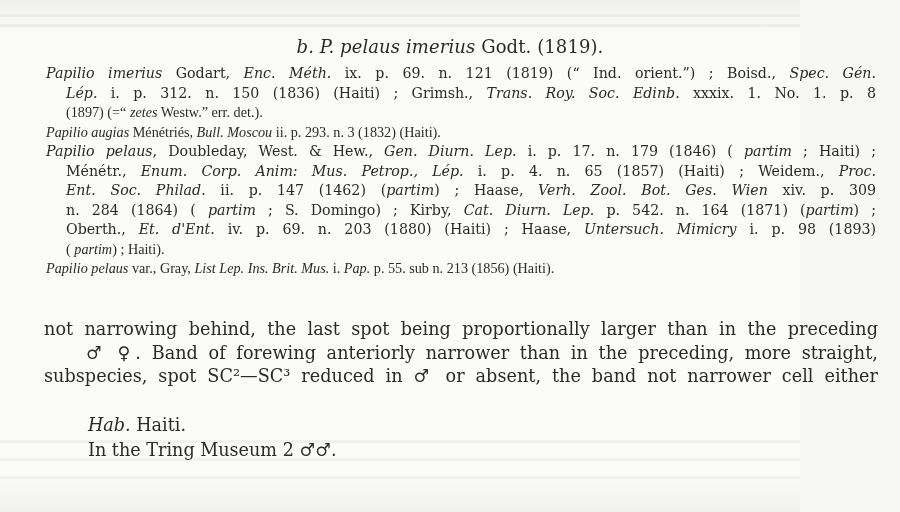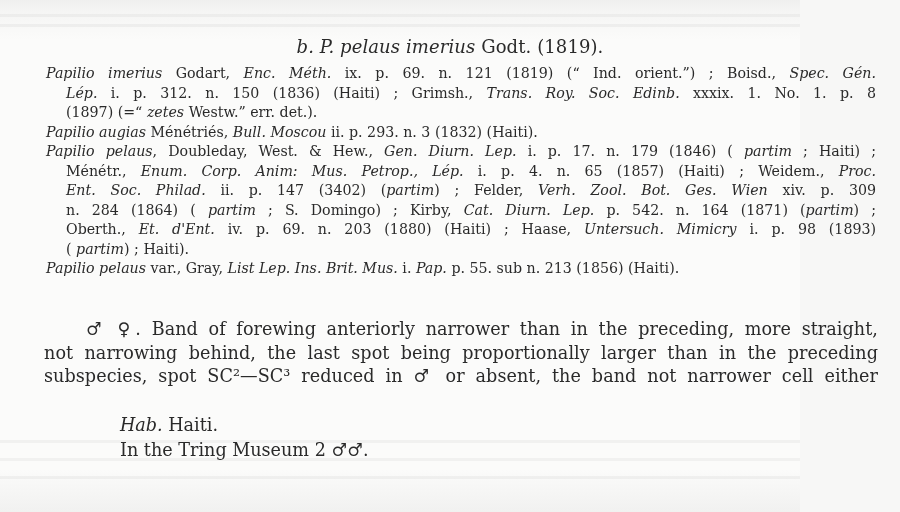--- a/index.html
+++ b/index.html
@@ -45,37 +45,36 @@
       width: 830px;
       font-size: 14.2px;
       line-height: 19.5px;
     }
     .line {
       white-space: nowrap;
       display: block;
       text-align: justify;
       text-align-last: justify;
     }
-    .line.last { text-align-last: left; }
+    .line.last { text-align-last: left; font-family: Liberation Serif, serif; }
     .indent { padding-left: 20px; }
     .desc {
       position: absolute;
       left: 44px;
       width: 834px;
       font-size: 17.6px;
       line-height: 23.5px;
     }
     .desc .line { letter-spacing: 0.05px; }
     .desc .first { padding-left: 42px; }
     .hab, .tring {
       position: absolute;
       left: 88px;
       font-size: 17.6px;
       white-space: nowrap;
-      margin-left: 32px;
     }
   </style>
 </head>
 <body>
 
 <div class="page">
   <div class="bleed" style="top:14px;"></div>
   <div class="bleed" style="top:24px;"></div>
   <div class="bleed" style="top:440px;"></div>
   <div class="bleed" style="top:458px;"></div>
@@ -92,33 +91,33 @@
         <span class="line"><span class="it">Papilio imerius</span><span> Godart, </span><span class="it">Enc. Méth.</span><span> ix. p. 69. n. 121 (1819) (“ Ind. orient.”) ; Boisd., </span><span class="it">Spec. Gén.</span></span>
         <span class="line indent"><span class="it">Lép.</span><span> i. p. 312. n. 150 (1836) (Haiti) ; Grimsh., </span><span class="it">Trans. Roy. Soc. Edinb.</span><span> xxxix. 1. No. 1. p. 8</span></span>
         <span class="line indent last"><span>(1897) (=“ </span><span class="it">zetes</span><span> Westw.” err. det.).</span></span>
       </div>
       <div>
         <span class="line last"><span class="it">Papilio augias</span><span> Ménétriés, </span><span class="it">Bull. Moscou</span><span> ii. p. 293. n. 3 (1832) (Haiti).</span></span>
       </div>
       <div>
         <span class="line"><span class="it">Papilio pelaus</span><span>, Doubleday, West. &amp; Hew., </span><span class="it">Gen. Diurn. Lep.</span><span> i. p. 17. n. 179 (1846) ( </span><span class="it">partim</span><span> ; Haiti) ;</span></span>
         <span class="line indent"><span>Ménétr., </span><span class="it">Enum. Corp. Anim: Mus. Petrop., Lép.</span><span> i. p. 4. n. 65 (1857) (Haiti) ; Weidem., </span><span class="it">Proc.</span></span>
-        <span class="line indent"><span class="it">Ent. Soc. Philad.</span><span> ii. p. 147 (3402) (</span><span class="it">partim</span><span>) ; Felder, </span><span class="it">Verh. Zool. Bot. Ges. Wien</span><span> xiv. p. 309</span></span>
+        <span class="line indent"><span class="it">Ent. Soc. Philad.</span><span> ii. p. 147 (1462) (</span><span class="it">partim</span><span>) ; Haase, </span><span class="it">Verh. Zool. Bot. Ges. Wien</span><span> xiv. p. 309</span></span>
         <span class="line indent"><span>n. 284 (1864) ( </span><span class="it">partim</span><span> ; S. Domingo) ; Kirby, </span><span class="it">Cat. Diurn. Lep.</span><span> p. 542. n. 164 (1871) (</span><span class="it">partim</span><span>) ;</span></span>
         <span class="line indent"><span>Oberth., </span><span class="it">Et. d'Ent.</span><span> iv. p. 69. n. 203 (1880) (Haiti) ; Haase, </span><span class="it">Untersuch. Mimicry</span><span> i. p. 98 (1893)</span></span>
         <span class="line indent last"><span>( </span><span class="it">partim</span><span>) ; Haiti).</span></span>
       </div>
       <div>
         <span class="line last"><span class="it">Papilio pelaus</span><span> var., Gray, </span><span class="it">List Lep. Ins. Brit. Mus.</span><span> i. </span><span class="it">Pap.</span><span> p. 55. sub n. 213 (1856) (Haiti).</span></span>
       </div>
     </div>
 
   <div class="desc" id="description" style="top:318px;">
+      <span class="line">not narrowing behind, the last spot being proportionally larger than in the preceding</span>
       <span class="line first">♂ ♀. Band of forewing anteriorly narrower than in the preceding, more straight,</span>
-      <span class="line">not narrowing behind, the last spot being proportionally larger than in the preceding</span>
       <span class="line">subspecies, spot SC²—SC³ reduced in ♂ or absent, the band not narrower cell either</span>
     </div>
 
   <div class="hab" style="top:415px;">
     <span class="it">Hab.</span><span> Haiti.</span>
   </div>
 
   <div class="tring" style="top:440px;text-align:center;">
     <span>In the Tring Museum 2 ♂♂.</span>
   </div>

